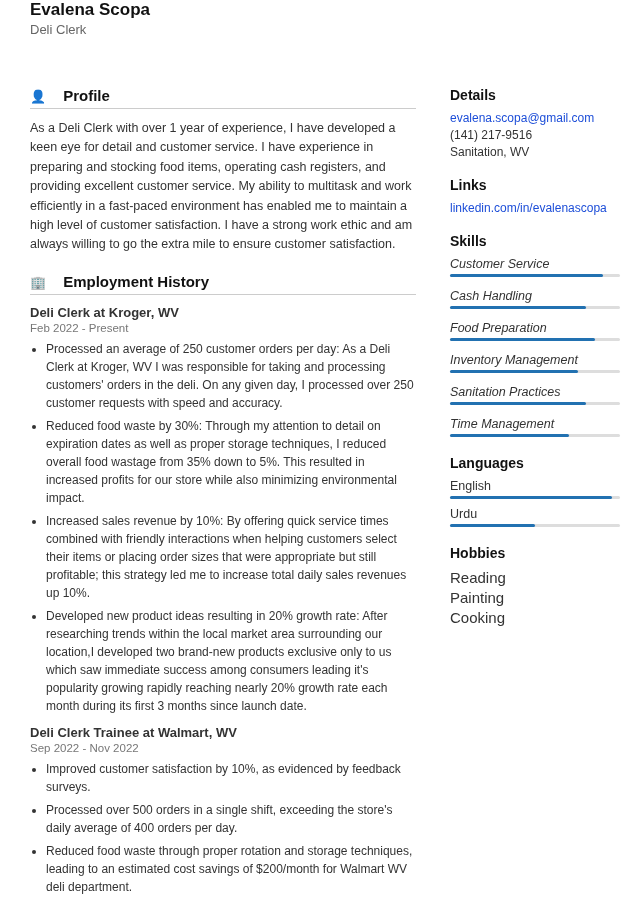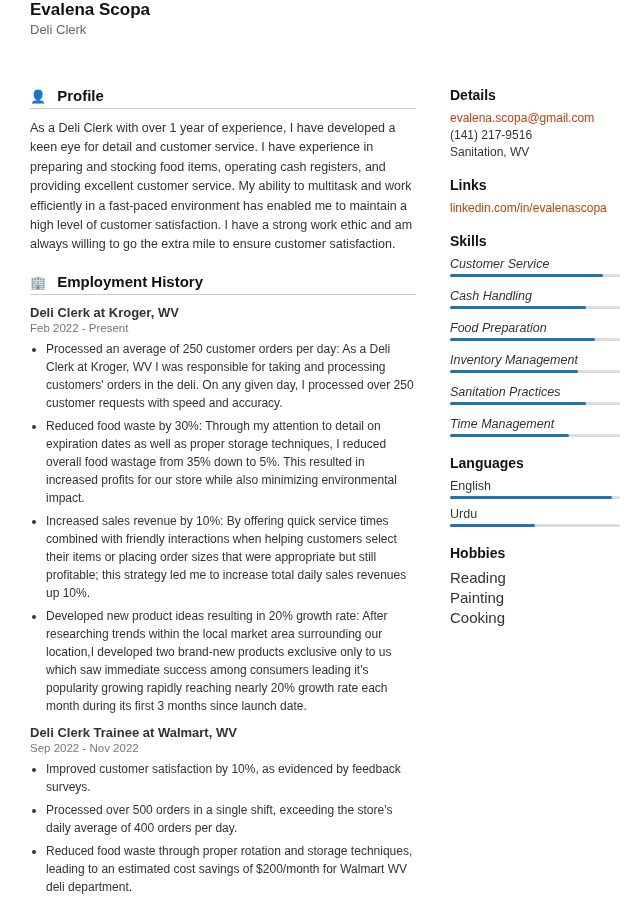--- a/index.html
+++ b/index.html
@@ -44,21 +44,21 @@
     .section-title {
       font-size: 15px;
       font-weight: bold;
       color: #111;
       border-bottom: 1px solid #ccc;
       padding-bottom: 4px;
       margin-bottom: 10px;
       margin-top: 18px;
       display: flex;
       align-items: center;
-      gap: 11px;
+      gap: 17px;
     }
     .section-title:first-child {
       margin-top: 0;
     }
 
     
     .profile-text {
       font-size: 12.5px;
       line-height: 1.55;
       color: #333;
@@ -97,21 +97,21 @@
     .right-section-title:first-child {
       margin-top: 0;
     }
     .detail-line {
       font-size: 12px;
       color: #333;
       margin-bottom: 3px;
     }
     .detail-link {
       font-size: 12px;
-      color: #c2410c;
+      color: #1d4ed8;
       margin-bottom: 3px;
     }
     .skill-item {
       margin-bottom: 12px;
       font-style: italic;
     }
     .skill-label {
       font-size: 12.5px;
       color: #333;
       margin-bottom: 3px;

